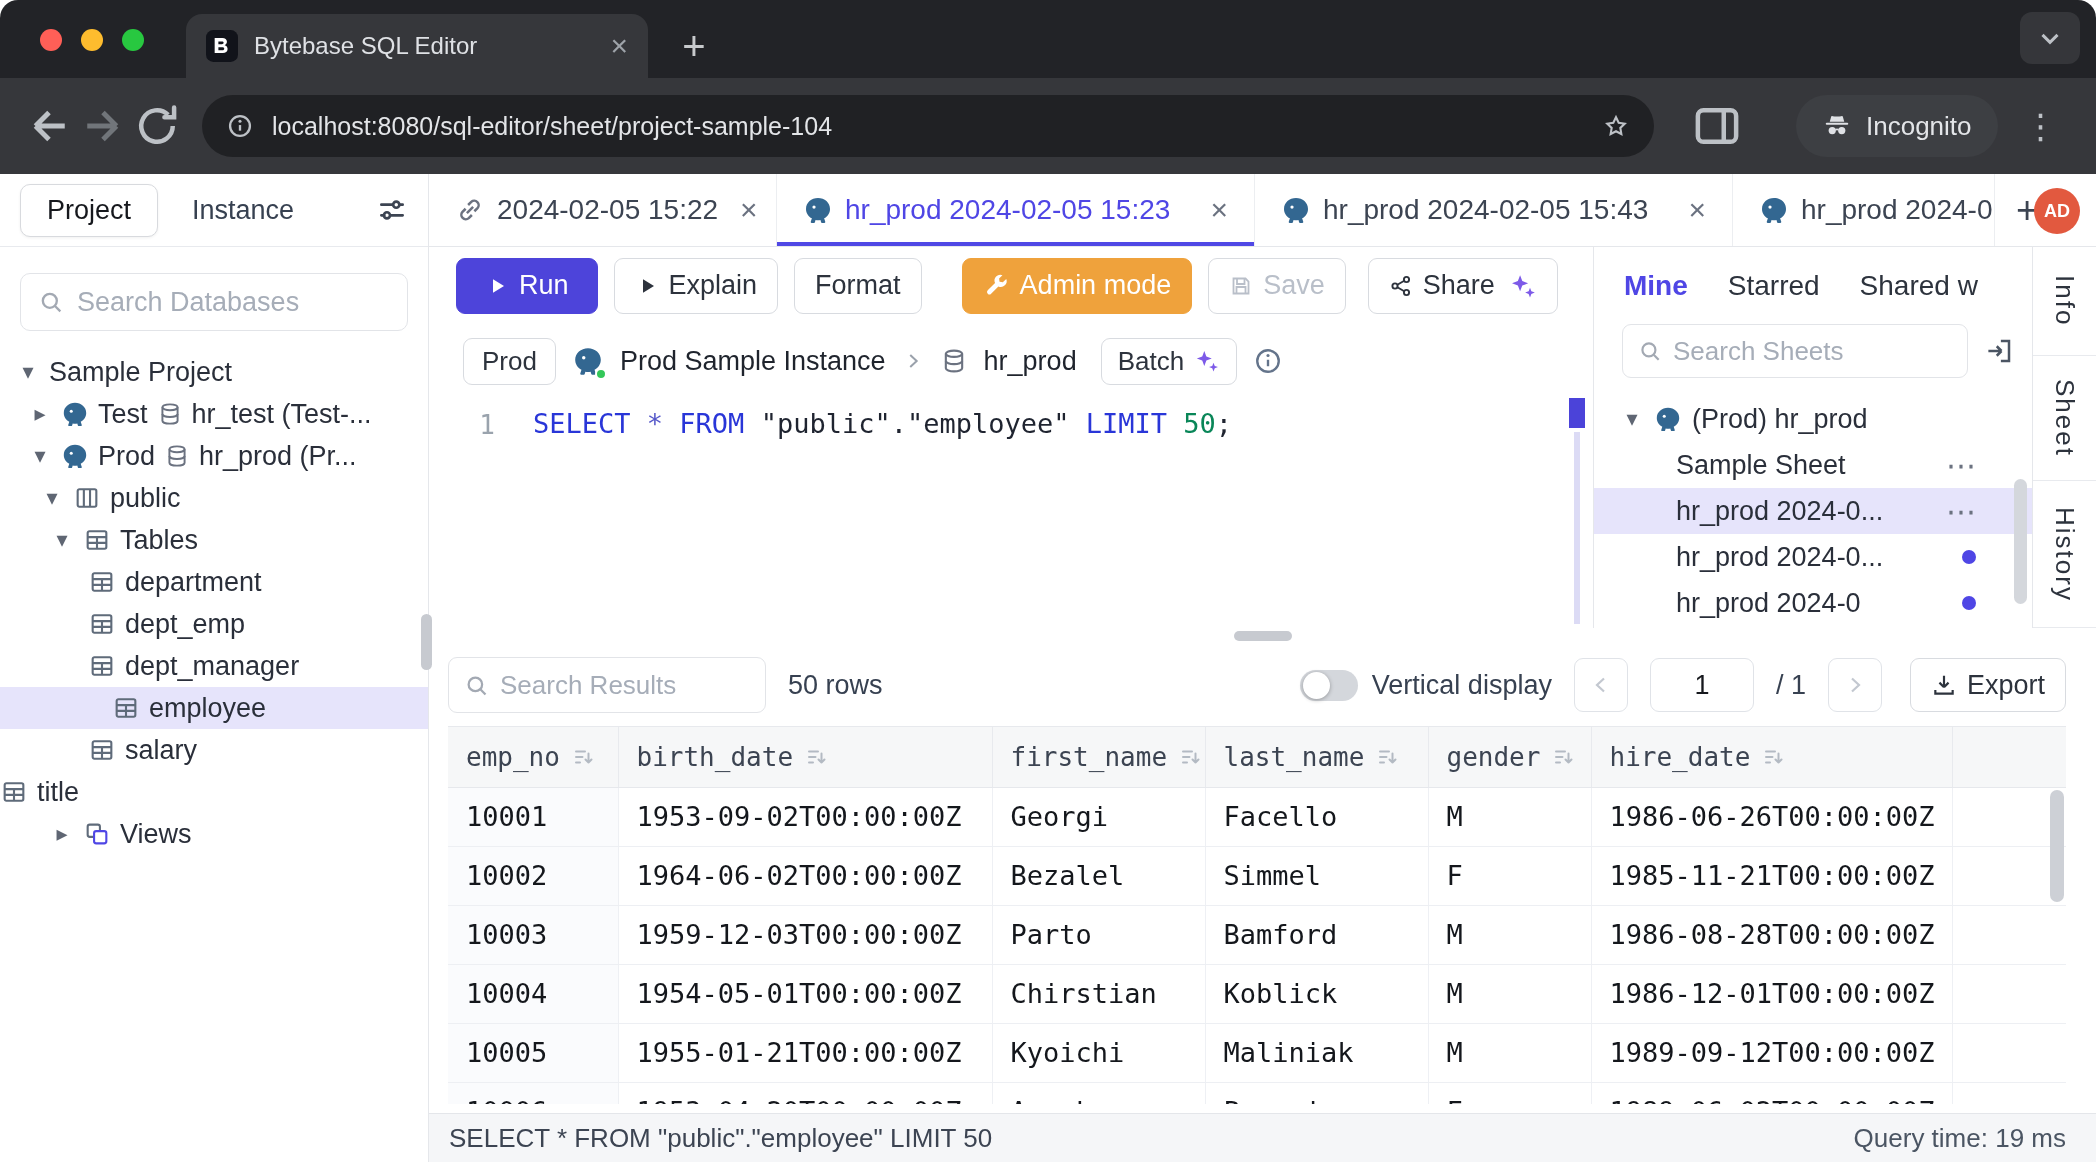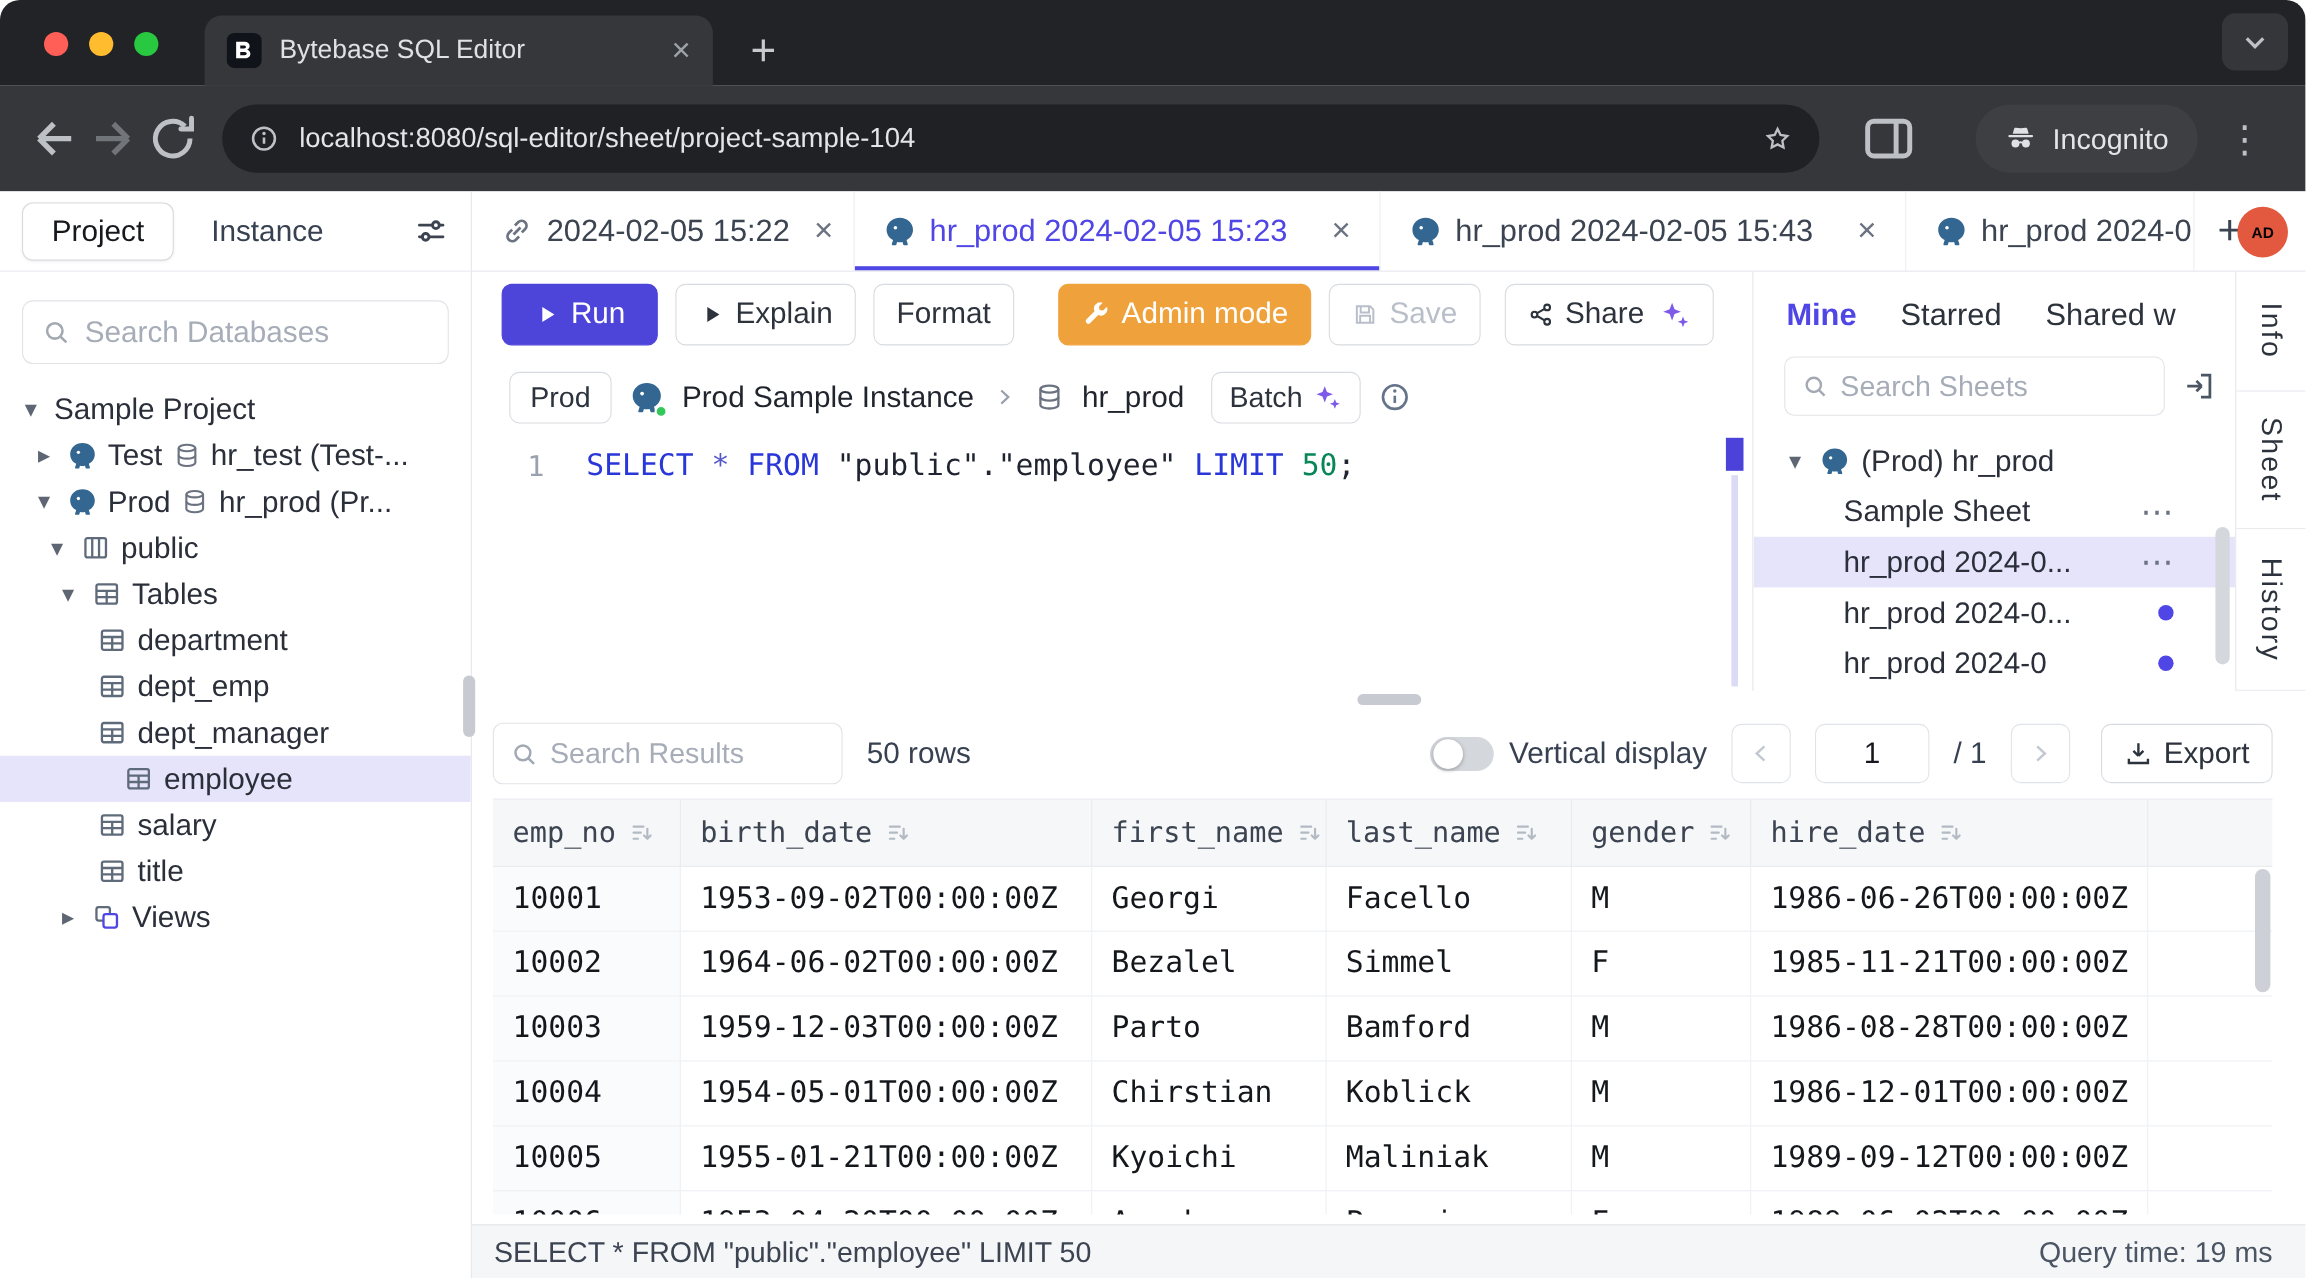--- a/index.html
+++ b/index.html
@@ -71,22 +71,22 @@
   .edittabs { height:73px; border-bottom:1px solid #e5e7eb; display:flex; position:relative; flex:0 0 auto; }
   .etabs-wrap { display:flex; height:100%; }
   .etab { display:flex; align-items:center; gap:12px; padding:0 26px; font-size:28px; color:#3c4452;
           border-right:1px solid #eceef1; position:relative; overflow:hidden; white-space:nowrap; }
   .etab .icn { width:30px; height:30px; }
   .etab.active { color:#4f46e5; }
   .etab.active::after { content:''; position:absolute; left:0; right:0; bottom:0; height:4px; background:#5048e5; }
   .eclose { margin-left:auto; color:#6b7280; font-size:30px; line-height:1; padding-left:10px; }
   .tabplus { width:64px; display:flex; align-items:center; justify-content:center; font-size:38px; color:#3c4452; }
   .avatar { position:absolute; right:16px; top:14px; width:46px; height:46px; border-radius:50%;
-            background:#e2593f; color:#000000; display:flex; align-items:center; justify-content:center;
-            font-size:14px; font-weight:bold; }
+            background:#e2593f; color:#ffffff; display:flex; align-items:center; justify-content:center;
+            font-size:18px; font-weight:bold; }
 
   .content { height:381px; display:flex; flex:0 0 auto; }
   .edcol { width:1164px; display:flex; flex-direction:column; flex:0 0 auto; }
   .toolbar { height:77px; display:flex; align-items:center; padding-left:27px; gap:16px; flex:0 0 auto; }
   .btn { height:56px; border-radius:9px; display:flex; align-items:center; gap:10px; font-size:27px;
          padding:0 20px; border:1.5px solid #d8dbe0; color:#2d333d; background:#fff; font-family:inherit; }
   .btn .icn { width:24px; height:24px; }
   .btn-run { background:#4d44da; border-color:#4d44da; color:#fff; padding:0 28px; }
   .btn-admin { background:#efa23c; border-color:#efa23c; color:#fff; margin-left:24px; }
   .btn-admin .icn { width:27px; height:27px; }
@@ -408,21 +408,21 @@
 
     <span class="icn" style="width:28px;height:28px" data-interactable="false">
             <svg viewBox="0 0 24 24" fill="none" stroke="#5f6b7a" stroke-width="1.8">
               <rect x="4" y="4.5" width="16" height="15" rx="1.5"></rect>
               <path d="M4 9.5h16M4 14.5h16M12 9.5v10"></path>
             </svg>
           </span>
     <span data-interactable="false">salary</span>
 
   </div>
-  <div class="trow" style="padding-left:88px" data-interactable="true">
+  <div class="trow" style="" data-interactable="true">
 
     <span class="icn" style="width:28px;height:28px" data-interactable="false">
             <svg viewBox="0 0 24 24" fill="none" stroke="#5f6b7a" stroke-width="1.8">
               <rect x="4" y="4.5" width="16" height="15" rx="1.5"></rect>
               <path d="M4 9.5h16M4 14.5h16M12 9.5v10"></path>
             </svg>
           </span>
     <span data-interactable="false">title</span>
 
   </div>

